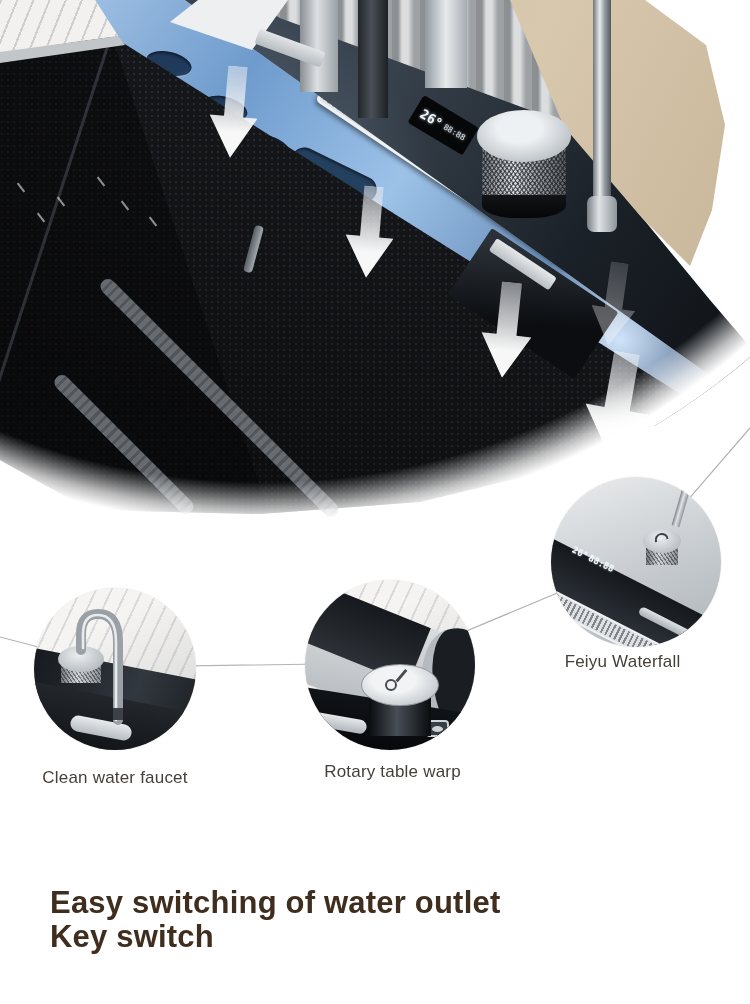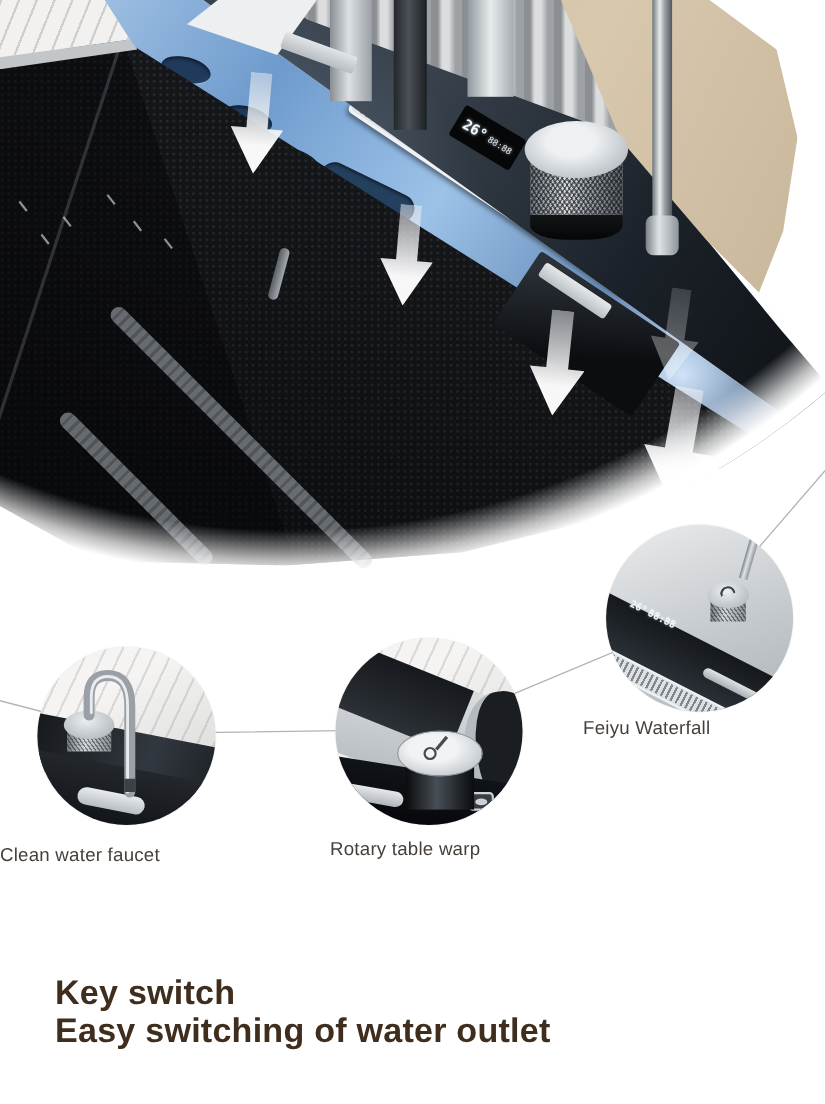--- a/index.html
+++ b/index.html
@@ -145,21 +145,21 @@
      background:radial-gradient(ellipse at 45% 35%,#eef0f2,#b5bbc0 80%);}
   .c3-knobbody{left:95px;top:62px;width:32px;height:26px;
      background-color:#9aa0a6;
      background-image:repeating-linear-gradient(55deg, rgba(18,20,23,.45) 0 1.2px, rgba(0,0,0,0) 1.2px 3px),
                       linear-gradient(90deg,#70767c,#d2d6d9 40%,#878d93);}
   .c3-mark{left:103px;top:56px;width:14px;height:8px;border:2px solid #3c4147;border-bottom:none;border-radius:10px 10px 0 0;transform:rotate(-15deg);background:transparent;}
   .c3-pipe{left:126px;top:10px;width:8px;height:40px;transform:rotate(16deg);
      background:linear-gradient(90deg,#7d838a,#e2e5e7 45%,#8d949a);}
 
   
-  .callout-label{color:#463f39;font-size:17px;text-align:left;letter-spacing:.2px;}
+  .callout-label{color:#463f39;font-size:17px;text-align:center;letter-spacing:.2px;}
   .lbl-left{left:0;top:768px;width:230px;}
   .lbl-mid{left:300px;top:762px;width:185px;}
   .lbl-right{left:530px;top:652px;width:185px;}
   .headline{left:50px;top:886px;width:660px;color:#3f2d1e;font-weight:bold;font-size:31px;line-height:34px;letter-spacing:.2px;}
   .headline div{position:static;}
 </style>
 </head>
 <body>
 
 <div class="page">
@@ -282,17 +282,17 @@
       </div>
     <div class="c3-low"></div>
     <div class="c3-sill"></div>
   </div>
 
   <div class="callout-label lbl-mid">Rotary table warp</div>
   <div class="callout-label lbl-left">Clean water faucet</div>
   <div class="callout-label lbl-right">Feiyu Waterfall</div>
 
   <div class="headline">
+    <div>Easy switching of water outlet</div>
     <div>Key switch</div>
-    <div>Easy switching of water outlet</div>
   </div>
 
 </div>
 
 </body></html>

